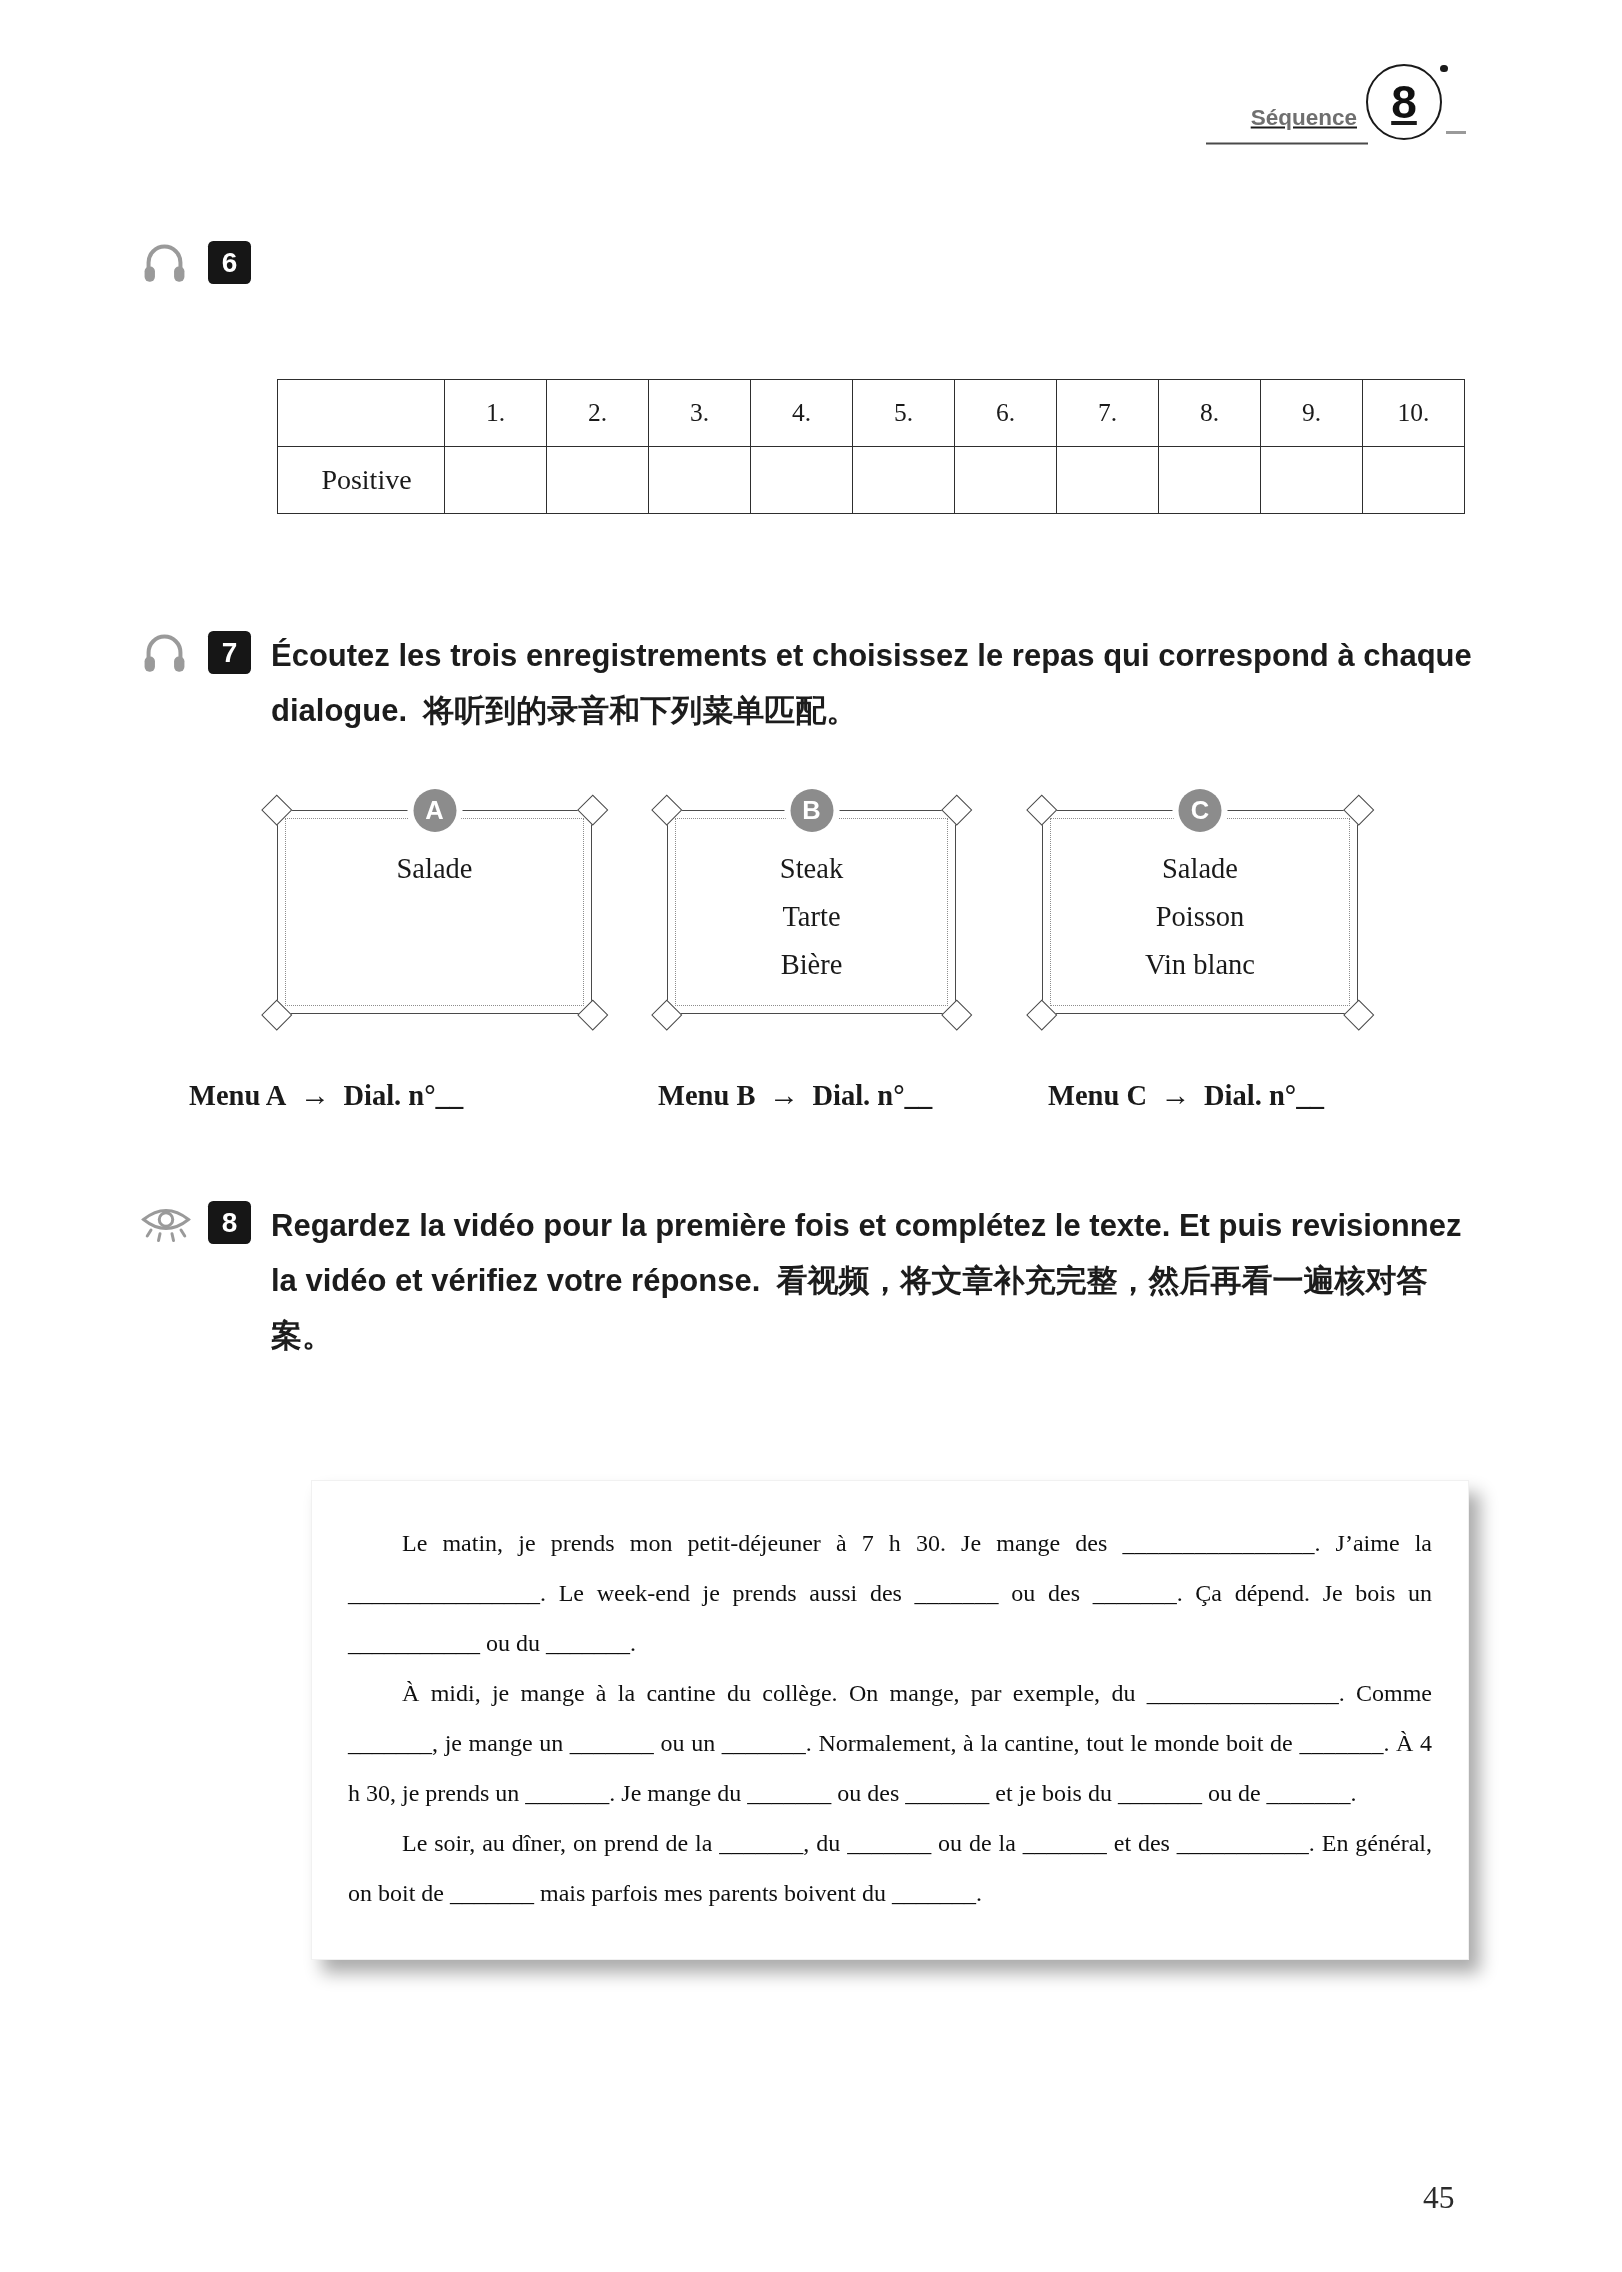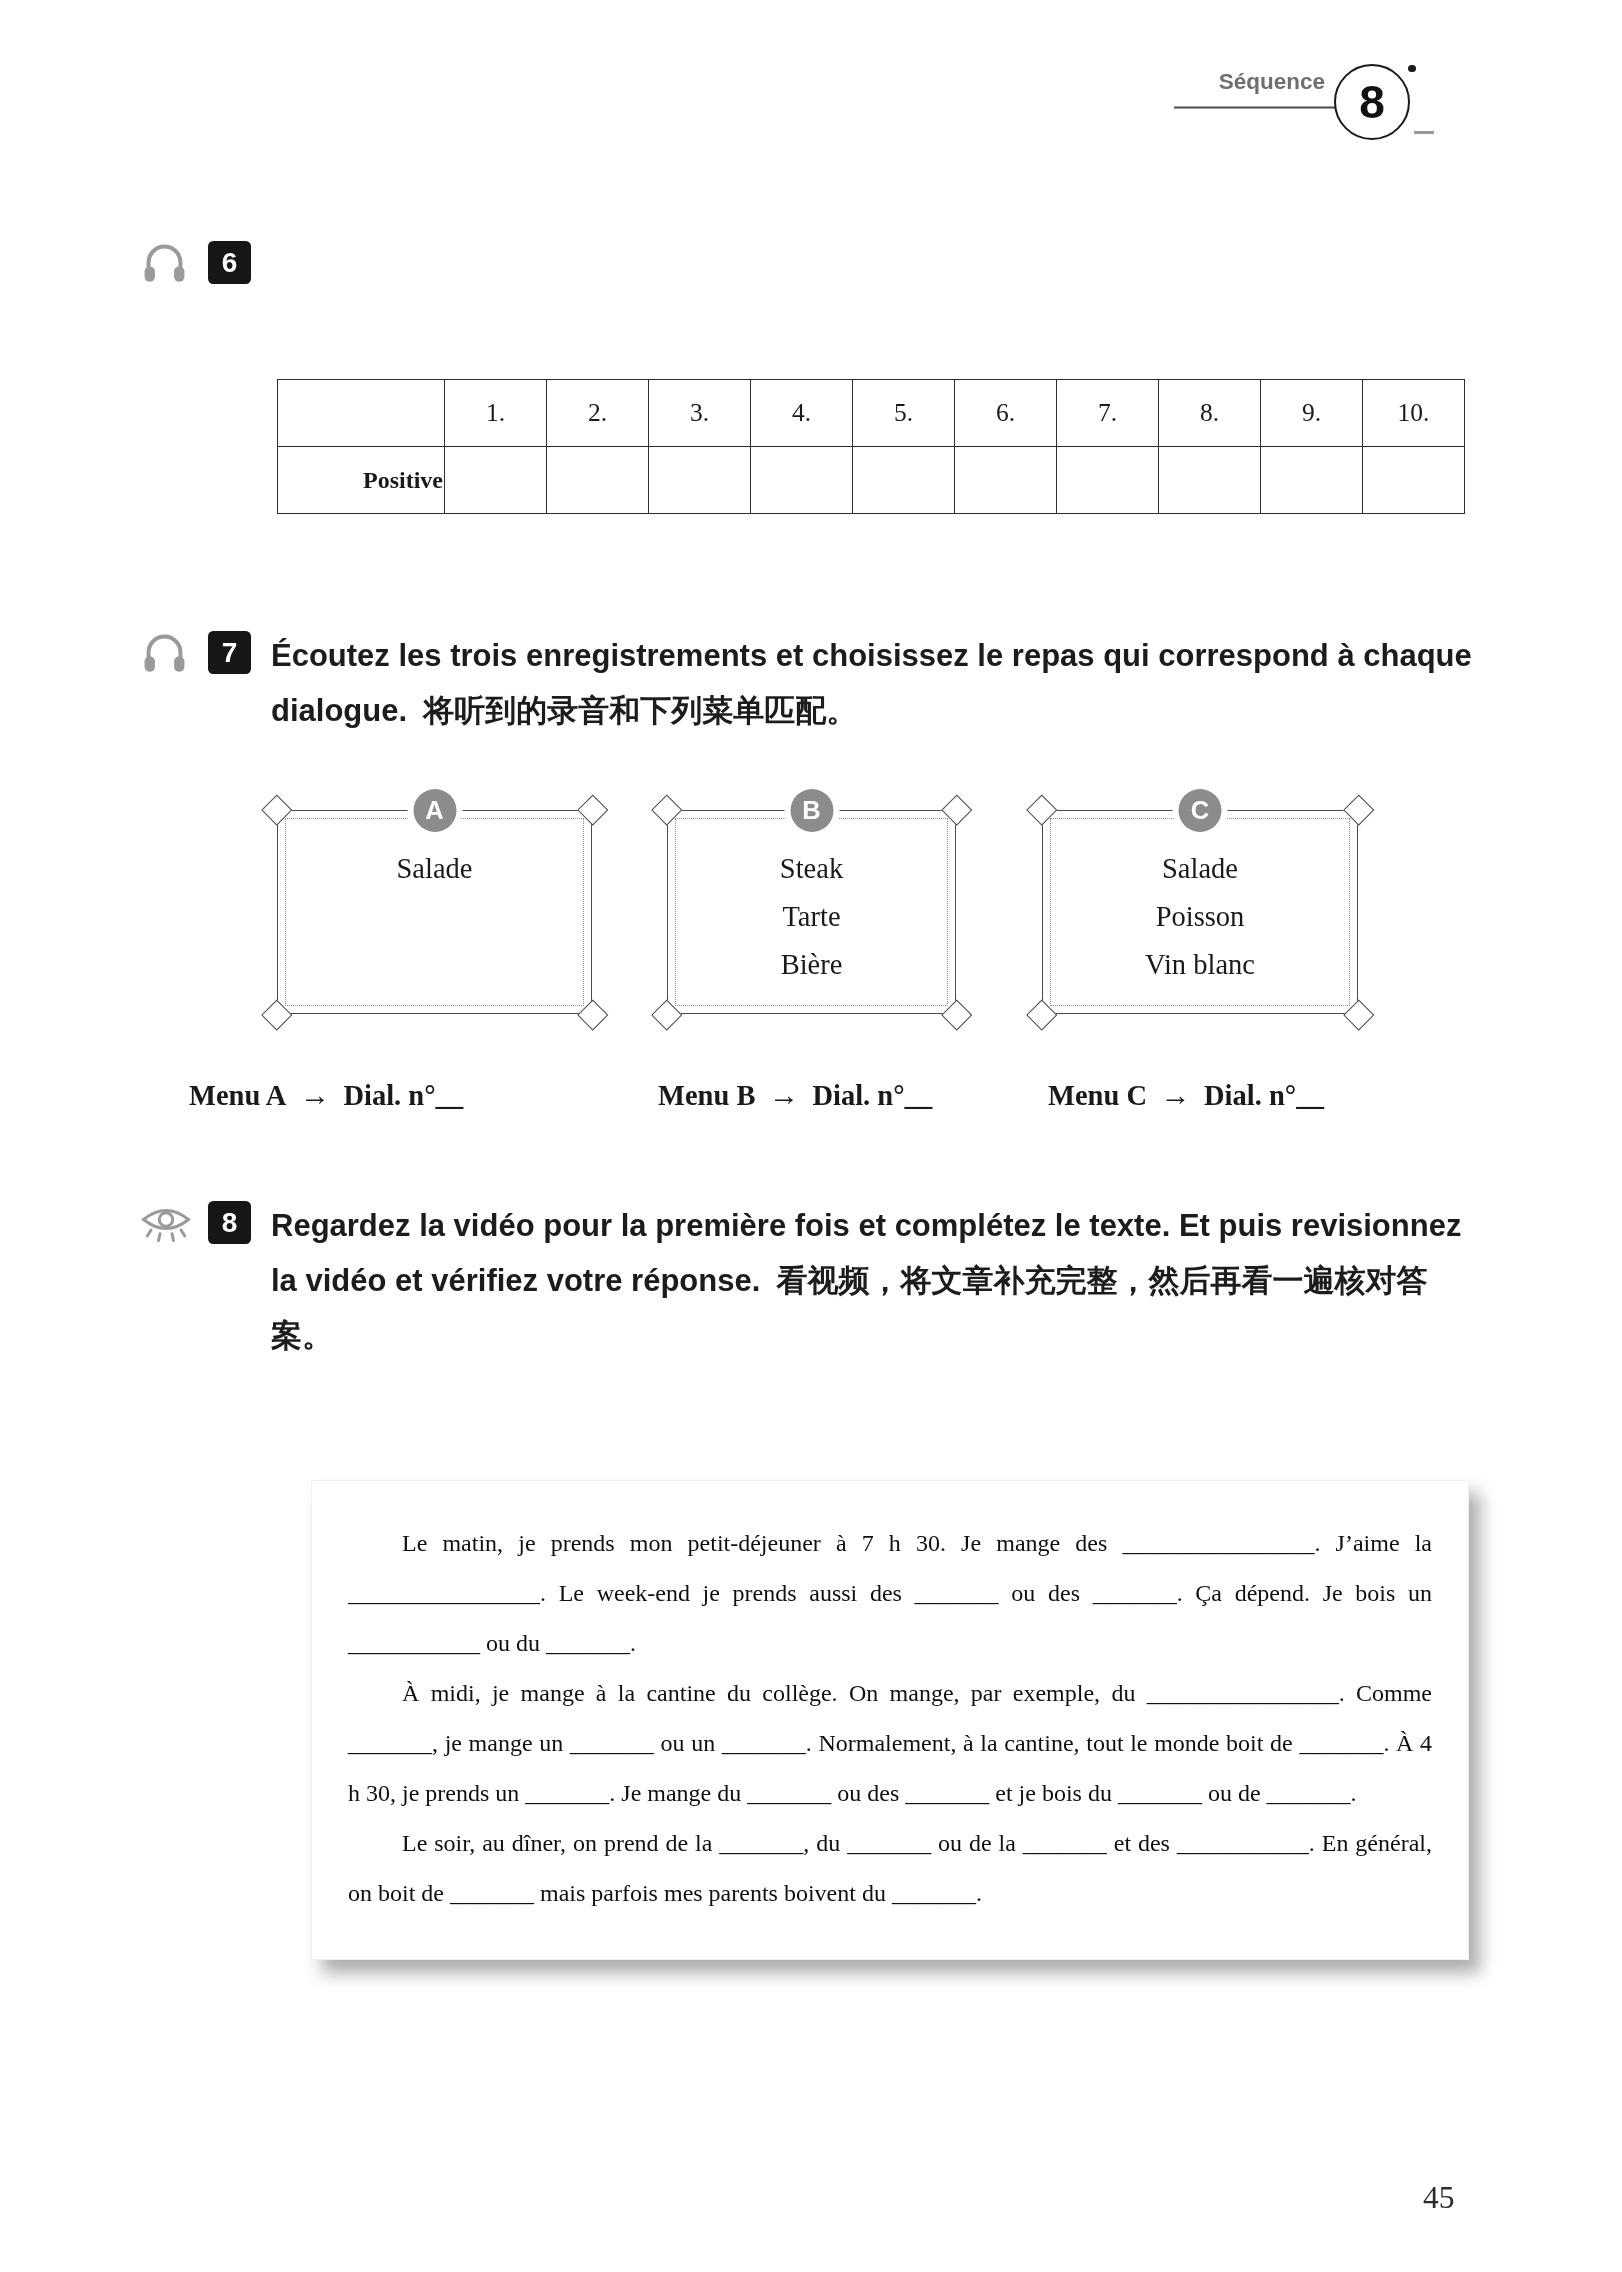--- a/index.html
+++ b/index.html
@@ -2,21 +2,21 @@
 <html style="font-size:12px"><head>
 <meta charset="utf-8">
 <style>
   html,body { margin:0; padding:0; background:#ffffff; }
   .page {
     position:relative; width:1622px; height:2273px; background:#ffffff;
     font-family:"Liberation Serif","DejaVu Serif",serif; color:#1a1a1a; overflow:hidden;
   }
 
   
-  .hdr { position:absolute; top:64px; left:0; right:212px; display:flex; justify-content:flex-end; align-items:flex-start; }
+  .hdr { position:absolute; top:64px; left:0; right:180px; display:flex; justify-content:flex-end; align-items:flex-end;text-decoration:underline; }
   .seq-label { font-family:"Liberation Sans",sans-serif; font-weight:700; font-size:22.5px; color:#6f6f6f;
                border-bottom:2.2px solid #4a4a4a; padding:0 10.5px 12px 45px; transform:translateY(4.5px); }
   .seq-circle { position:relative; width:72px; height:72px; border:2.2px solid #1a1a1a; border-radius:50%;
                 display:flex; align-items:center; justify-content:center; margin-left:-1.5px; background:#fff;
                 font-family:"Liberation Sans",sans-serif; font-weight:700; font-size:46px; color:#111; }
   .seq-dot { position:absolute; top:-1.5px; right:-7.5px; width:7.5px; height:7.5px; background:#1a1a1a; border-radius:50%; }
   .seq-dash { position:absolute; bottom:4.5px; right:-25.5px; width:19.5px; height:3px; background:#9a9a9a; }
 
   
   .exercise { position:absolute; left:139px; width:1357px; }
@@ -25,21 +25,21 @@
             border-radius:5.2px; display:flex; align-items:center; justify-content:center;
             font-family:"Liberation Sans",sans-serif; font-weight:700; font-size:28px; }
   .ex-text { margin-left:132px; width:1214px; font-family:"Liberation Sans",sans-serif;
              font-weight:700; font-size:31px; line-height:55px; color:#1c1c1c; }
   .ex-text .zh { margin-left:7.5px; }
 
   
   .tbl { position:absolute; left:277px; top:379px; border-collapse:collapse; }
   .tbl th, .tbl td { border:1.5px solid #2e2e2e; background:#fff; }
   .tbl th.num { width:99px; height:64px; font-weight:400; font-size:25.5px; text-align:center; }
-  .tbl td.lbl { width:153px; height:64px; font-weight:700; font-size:24px; text-align:right; padding-left:12px; }
+  .tbl td.lbl { width:153px; height:64px; font-weight:400; font-size:28px; text-align:center; padding-left:12px; }
   .tbl td.cell { width:99px; height:64px; }
   .tbl th.corner { width:153px; height:64px; }
 
   
   .menu-card { position:absolute; top:810px; height:204px; background:#fff; border:1.5px solid #4a4a4a; box-sizing:border-box; }
   .menu-card .dotted { position:absolute; inset:6.7px; border:1.5px dotted #8d8d8d; pointer-events:none; }
   .menu-badge { position:absolute; top:-22.5px; left:50%; transform:translateX(-50%); width:43px; height:43px;
                 border-radius:50%; background:#8c8c8c; color:#fff; box-shadow:0 0 0 6px #fff; z-index:2;
                 display:flex; align-items:center; justify-content:center;
                 font-family:"Liberation Sans",sans-serif; font-weight:700; font-size:25.5px; }

